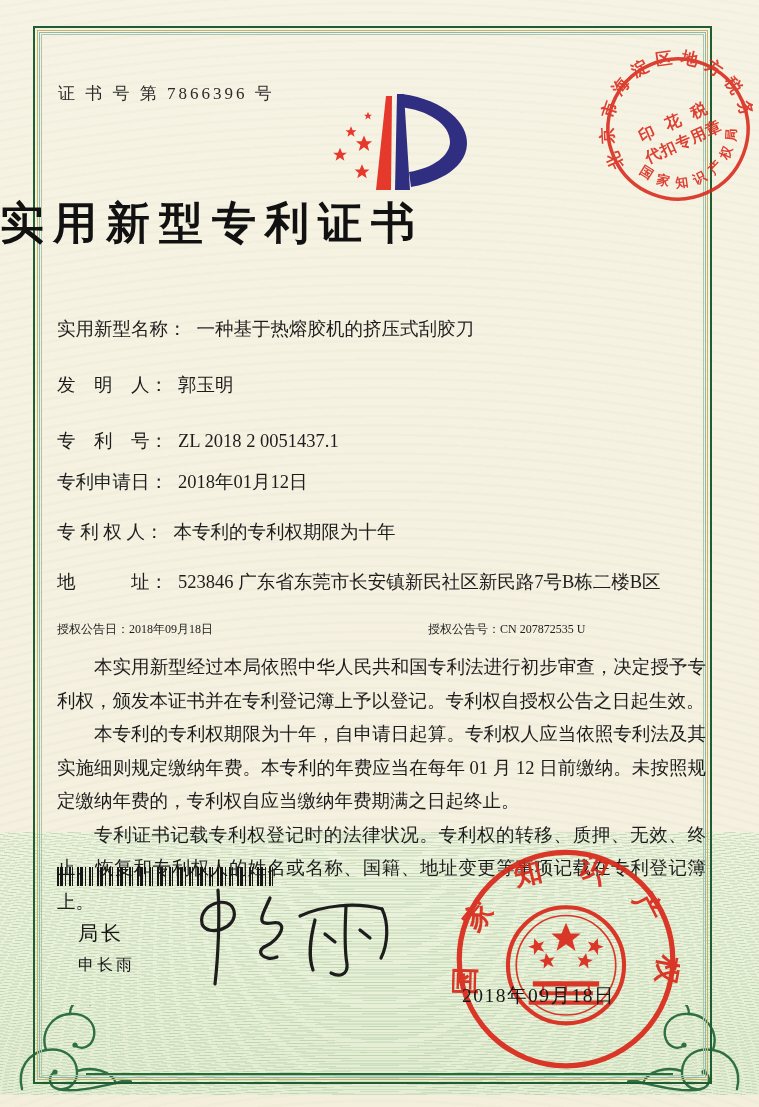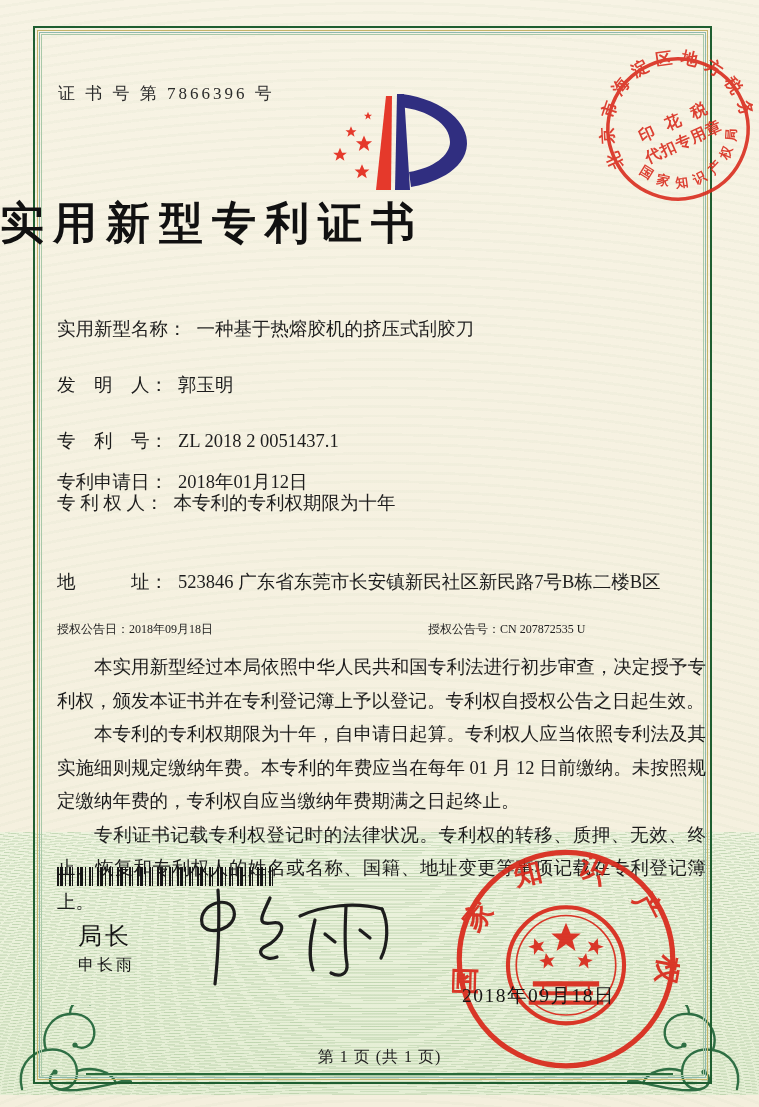--- a/index.html
+++ b/index.html
@@ -33,36 +33,36 @@
   
   .cert-no{position:absolute;left:58px;top:82px;font-size:17px;letter-spacing:3px;color:#2b2b2b;}
   .logo{position:absolute;left:298px;top:80px;width:172px;height:128px;}
   .tax-stamp{position:absolute;left:593px;top:40px;width:170px;height:178px;opacity:.88;}
   .title{position:absolute;left:0;right:0;top:194px;margin:0;text-align:left;
     font-size:44px;font-weight:bold;letter-spacing:9px;color:#111;}
   
   .row{position:absolute;left:57px;display:flex;font-size:18.5px;color:#1d1d1d;line-height:27px;}
   .row .lbl{flex:none;white-space:pre;text-align:center;}
   .row .val{margin-left:10px;max-width:505px;}
-  .r0{top:316px}.r1{top:372px}.r2{top:428px}.r3{top:469px}.r4{top:490px}.r5{top:569px}
+  .r0{top:316px}.r1{top:372px}.r2{top:428px}.r3{top:469px}.r4{top:519px}.r5{top:569px}
   .grant{position:absolute;top:621px;left:57px;right:56px;font-size:12px;color:#1d1d1d;}
   .grant .gno{position:absolute;left:371px;top:0;}
   
   .body-text{position:absolute;left:57px;top:651px;width:649px;
     font-size:18.5px;line-height:33.5px;color:#1c1c1c;text-align:justify;}
   .body-text p{margin:0;text-indent:2em;}
   
   .barcode{position:absolute;left:57px;top:867px;width:216px;height:19px;
     background:repeating-linear-gradient(90deg,
       #161616 0 2px, transparent 2px 3px,
       #161616 3px 6px, transparent 6px 8px,
       #161616 8px 9px,  transparent 9px 12px,
       #161616 12px 14px,transparent 14px 15px,
       #161616 15px 16px,transparent 16px 20px);}
-  .signer-title{position:absolute;left:78px;top:920px;font-size:24px;color:#151515;
+  .signer-title{position:absolute;left:78px;top:920px;font-size:20px;color:#151515;
     font-family:"Liberation Sans","DejaVu Sans",sans-serif;letter-spacing:3px;}
   .signer-name{position:absolute;left:78px;top:955px;font-size:16px;color:#151515;
     font-family:"Liberation Sans","DejaVu Sans",sans-serif;letter-spacing:3px;}
   .signature{position:absolute;left:172px;top:878px;width:245px;height:118px;}
   .seal{position:absolute;left:452px;top:843px;width:228px;height:228px;opacity:.92;}
   .seal-date{position:absolute;left:462px;top:982px;font-size:19.5px;color:#161616;
     letter-spacing:1.5px;z-index:5;}
   .footer{position:absolute;left:0;right:0;top:1047px;text-align:center;
     font-size:16px;color:#222;letter-spacing:1px;}
 </style>
@@ -230,15 +230,14 @@
           <path d="M84,145 L136,145" stroke-width="4"></path>
           <path d="M74,154 L146,154" stroke-width="4"></path>
           <path d="M88,136 v8 M110,136 v8 M132,136 v8" stroke-width="2"></path>
         </g>
       </g>
     </g>
   </svg>
 
   <div class="seal-date">2018年09月18日</div>
 
-  <div class="footer">第 1 页 (共 1 页)</div>
 
 </div>
 
 </body></html>

